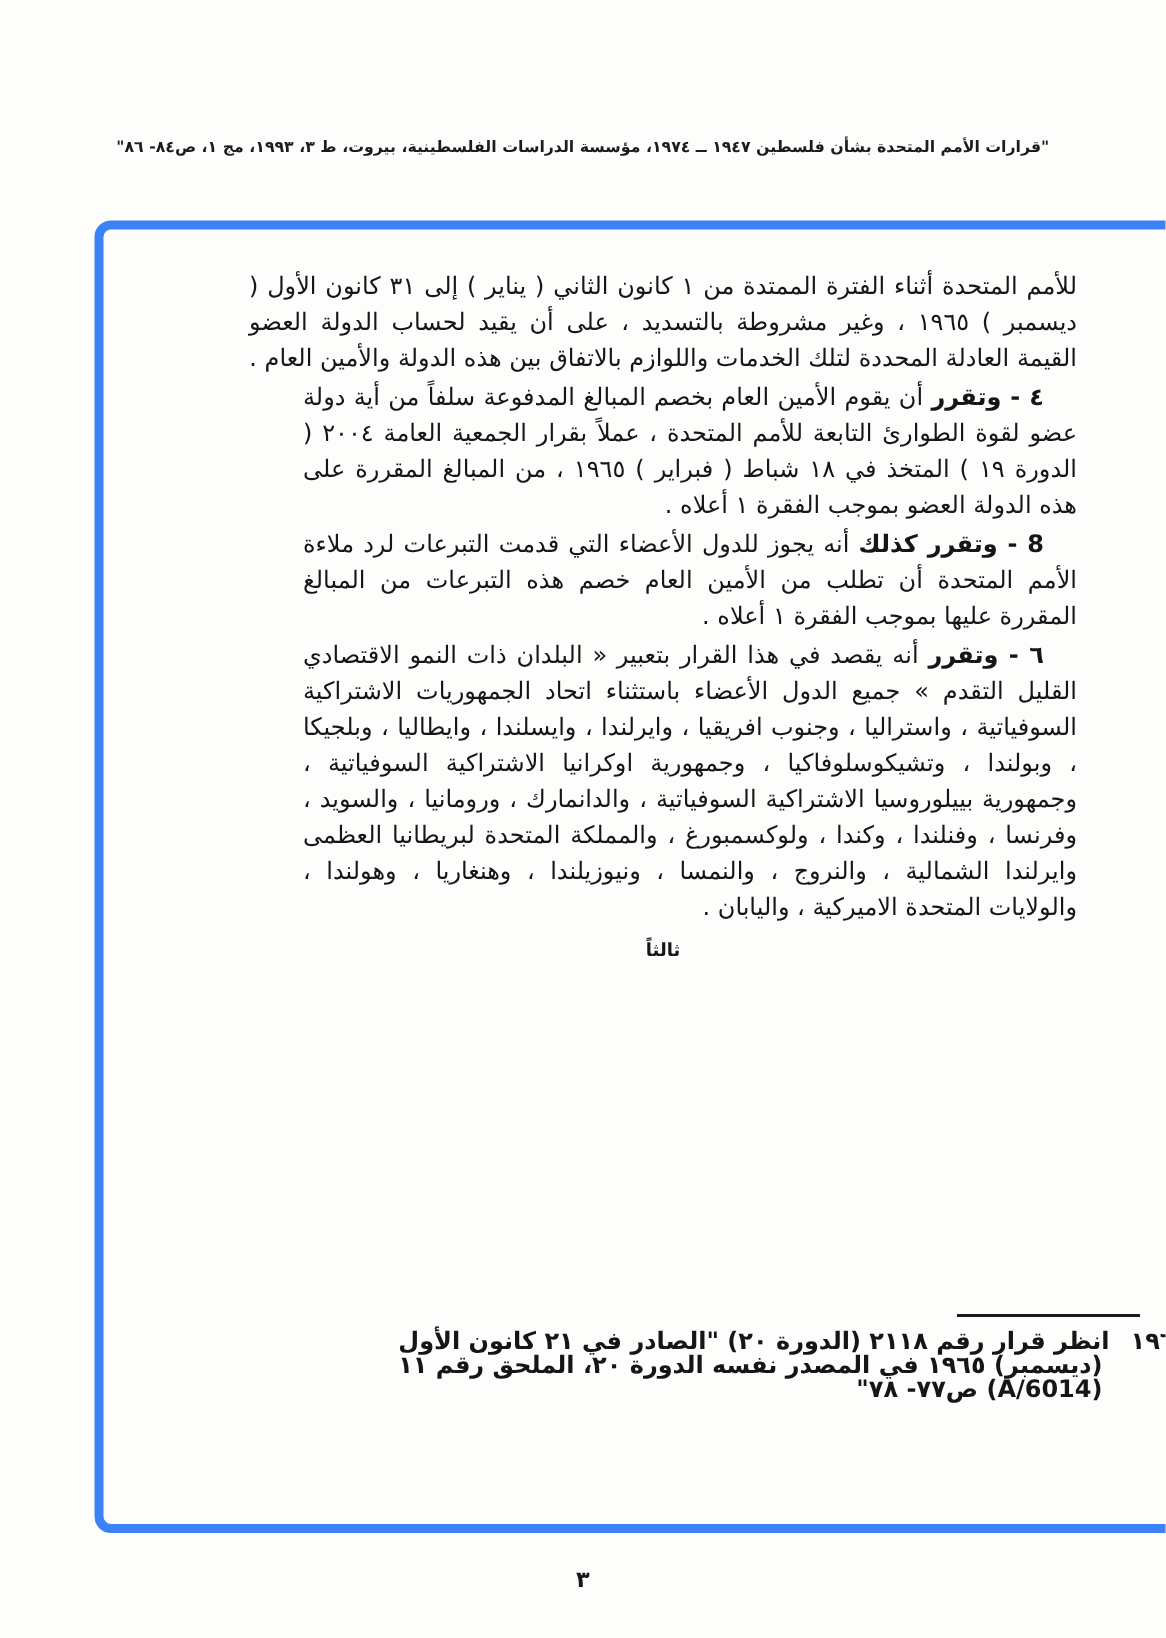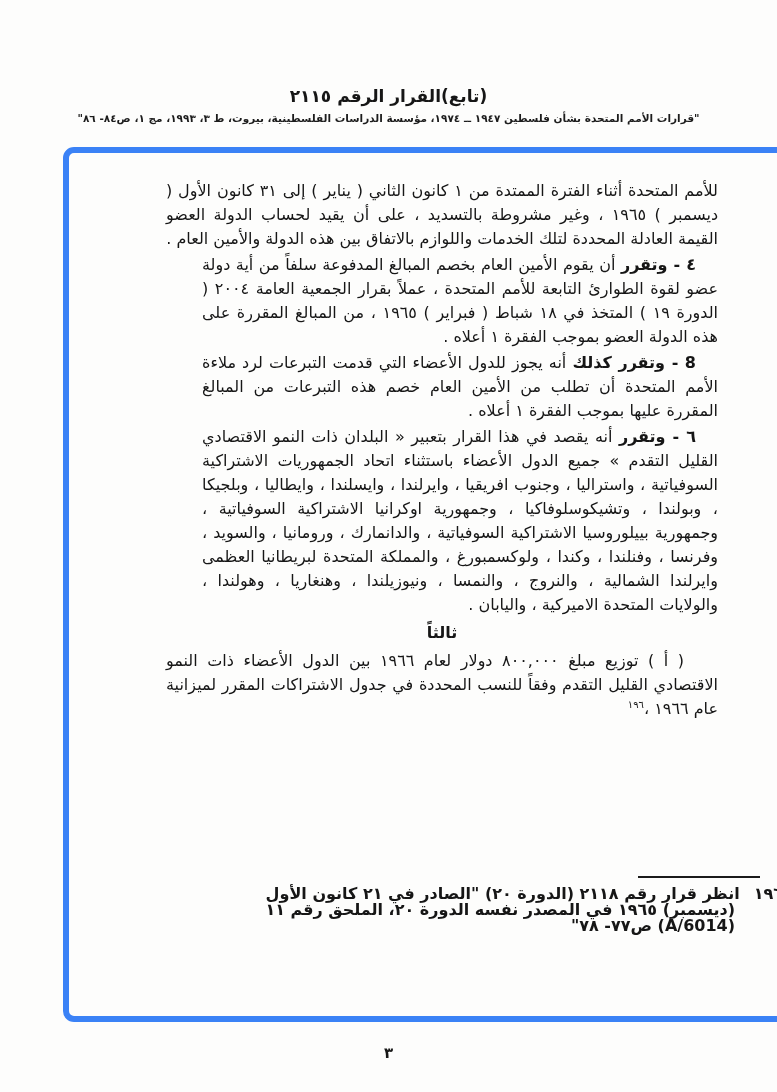--- a/index.html
+++ b/index.html
@@ -25,21 +25,21 @@
     position:absolute;top:26px;right:107px;left:97px;
     font-size:16px;line-height:24px;
     text-align:justify;
   }
   .doc-body p{margin:0 0 2px 0;}
   .doc-body p.ind{text-indent:22px;margin-left:36px;}
   .doc-body p.ind2{text-indent:34px;}
   .doc-body .lead{font-weight:bold;}
   .doc-body sup{font-size:10px;line-height:0;}
   .sec-heading{
-    text-align:center;font-weight:bold;font-size:16px;
+    text-align:center;font-weight:bold;font-size:12px;
     margin:4px 0 4px 0;text-indent:0 !important;
   }
   .footnote-wrap{
     position:absolute;right:42px;bottom:82px;width:566px;direction:rtl;
   }
   .footnote-sep{
     height:2px;background:#1b1b1b;width:122px;margin:0 23px 8px auto;
   }
   .footnote{
     font-size:16px;font-weight:bold;line-height:16px;text-align:right;
@@ -50,33 +50,31 @@
     position:absolute;top:1044px;left:0;right:0;text-align:center;
     font-size:15px;font-weight:bold;
   }
 </style>
 </head>
 <body>
 
 <div class="page">
 
   <div class="doc-header">
-    <div class="doc-title">(تابع)القرار الرقم ٢١١٥</div>
     <div class="doc-source">"قرارات الأمم المتحدة بشأن فلسطين ١٩٤٧ ــ ١٩٧٤، مؤسسة الدراسات الفلسطينية، بيروت، ط ٣، ١٩٩٣، مج ١، ص٨٤- ٨٦"</div>
   </div>
 
   <div class="green-box">
 
     <div class="doc-body" id="doc-body">
         <p class=""><span>للأمم المتحدة أثناء الفترة الممتدة من ١ كانون الثاني ( يناير ) إلى ٣١ كانون الأول ( ديسمبر ) ١٩٦٥ ، وغير مشروطة بالتسديد ، على أن يقيد لحساب الدولة العضو القيمة العادلة المحددة لتلك الخدمات واللوازم بالاتفاق بين هذه الدولة والأمين العام .</span></p>
         <p class="ind"><span class="lead">٤ - وتقرر</span><span> أن يقوم الأمين العام بخصم المبالغ المدفوعة سلفاً من أية دولة عضو لقوة الطوارئ التابعة للأمم المتحدة ، عملاً بقرار الجمعية العامة ٢٠٠٤ ( الدورة ١٩ ) المتخذ في ١٨ شباط ( فبراير ) ١٩٦٥ ، من المبالغ المقررة على هذه الدولة العضو بموجب الفقرة ١ أعلاه .</span></p>
         <p class="ind"><span class="lead">8 - وتقرر كذلك</span><span> أنه يجوز للدول الأعضاء التي قدمت التبرعات لرد ملاءة الأمم المتحدة أن تطلب من الأمين العام خصم هذه التبرعات من المبالغ المقررة عليها بموجب الفقرة ١ أعلاه .</span></p>
         <p class="ind"><span class="lead">٦ - وتقرر</span><span> أنه يقصد في هذا القرار بتعبير « البلدان ذات النمو الاقتصادي القليل التقدم » جميع الدول الأعضاء باستثناء اتحاد الجمهوريات الاشتراكية السوفياتية ، واستراليا ، وجنوب افريقيا ، وايرلندا ، وايسلندا ، وايطاليا ، وبلجيكا ، وبولندا ، وتشيكوسلوفاكيا ، وجمهورية اوكرانيا الاشتراكية السوفياتية ، وجمهورية بييلوروسيا الاشتراكية السوفياتية ، والدانمارك ، ورومانيا ، والسويد ، وفرنسا ، وفنلندا ، وكندا ، ولوكسمبورغ ، والمملكة المتحدة لبريطانيا العظمى وايرلندا الشمالية ، والنروج ، والنمسا ، ونيوزيلندا ، وهنغاريا ، وهولندا ، والولايات المتحدة الاميركية ، واليابان .</span></p>
         <div class="sec-heading">ثالثاً</div>
-        <p class="ind2"><span>( أ ) </span><span>توزيع مبلغ ٨٠٠,٠٠٠ دولار لعام ١٩٦٦ بين الدول الأعضاء ذات النمو الاقتصادي القليل التقدم وفقاً للنسب المحددة في جدول الاشتراكات المقرر لميزانية عام ١٩٦٦ ،</span><sup>١٩٦</sup></p>
       </div>
 
     <div class="footnote-wrap">
       <div class="footnote-sep"></div>
       <div class="footnote">
         <span class="fn-marker">١٩٦</span><span class="fn-text">انظر قرار رقم ٢١١٨ (الدورة ٢٠) "الصادر في ٢١ كانون الأول (ديسمبر) ١٩٦٥ في المصدر نفسه الدورة ٢٠، الملحق رقم ١١ (A/6014) ص٧٧- ٧٨"</span>
       </div>
     </div>
 
   </div>

